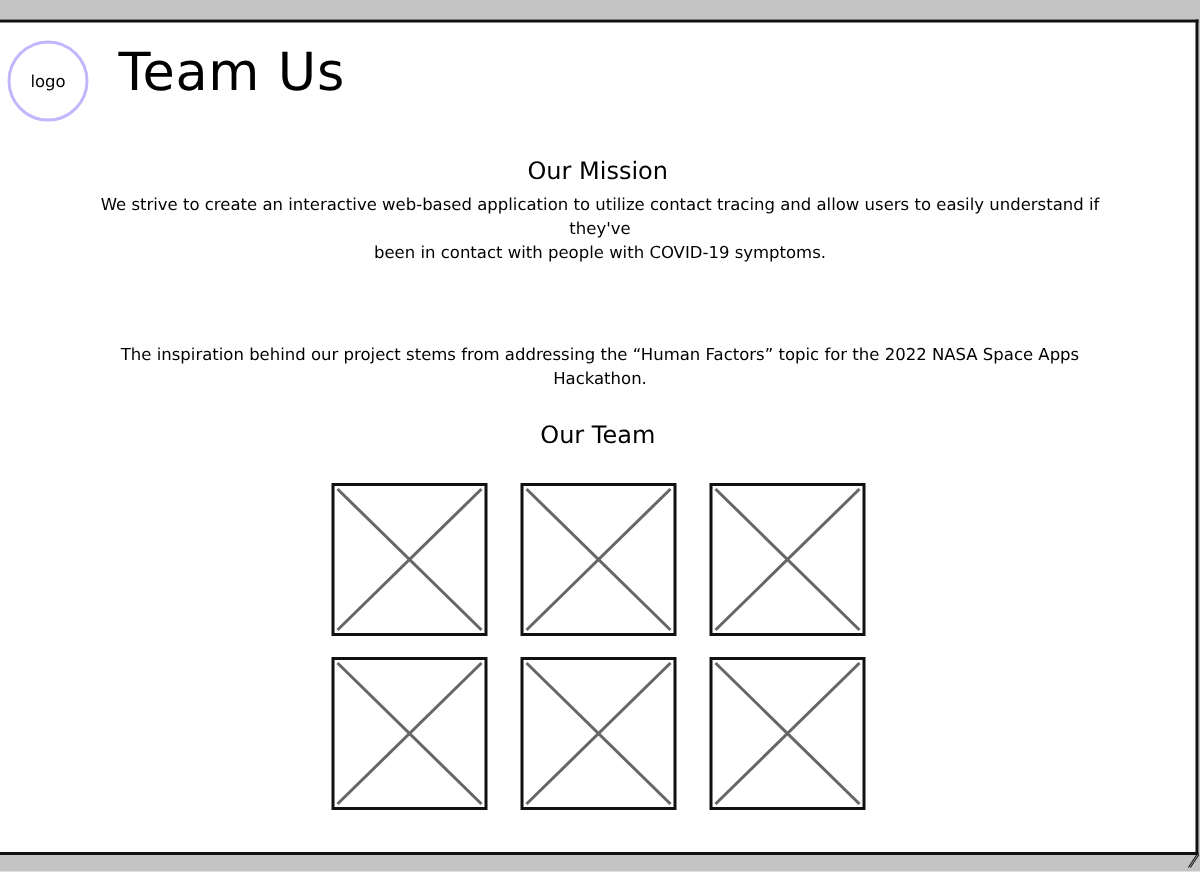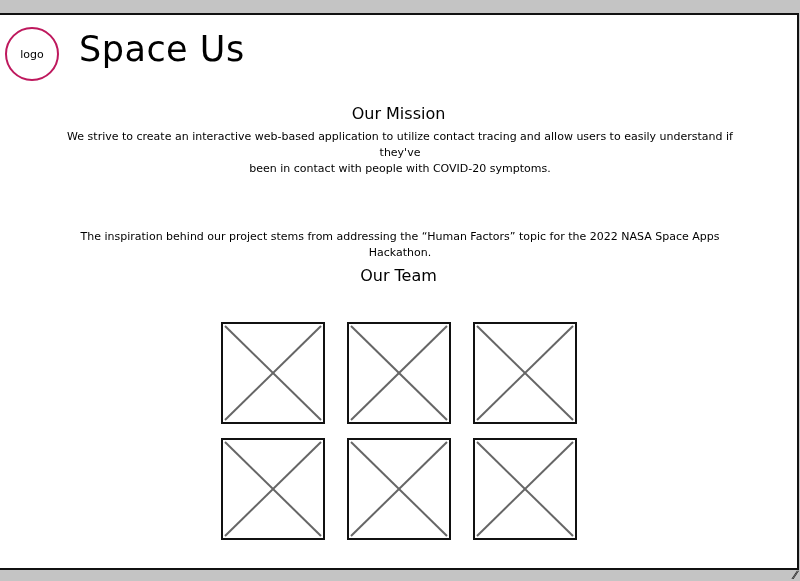--- a/index.html
+++ b/index.html
@@ -10,21 +10,21 @@
   }
   .frame {
     position:absolute; left:0; top:13px; width:797px; height:553px;
     background:#fff;
     border-top:2px solid #111;
     border-right:2px solid #111;
     border-bottom:2px solid #111;
   }
   .logo {
     position:absolute; left:5px; top:12px; width:50px; height:50px;
-    border:2px solid #be185d; border-radius:50%;
+    border:2px solid #c4b5fd; border-radius:50%;
     display:flex; align-items:center; justify-content:center;
     font-size:11px;
   }
   .page-title {
     position:absolute; left:79px; top:14px; margin:0;
     font-size:35px; font-weight:normal; letter-spacing:0.5px;
   }
   .section-title {
     position:absolute; left:0; width:797px; text-align:center;
     font-size:16px; margin:0; font-weight:normal;
@@ -44,33 +44,33 @@
   }
 </style>
 </head>
 <body>
 
 <div class="frame">
 
   <div class="logo">
     <span>logo</span>
   </div>
-  <h1 class="page-title">Space Us</h1>
+  <h1 class="page-title">Team Us</h1>
 
   <h2 class="section-title" style="top:89px;">Our Mission</h2>
   <div class="section-body" style="top:114px;">
     <div>We strive to create an interactive web-based application to utilize contact tracing and allow users to easily understand if they've</div>
-    <div>been in contact with people with COVID-20 symptoms.</div>
+    <div>been in contact with people with COVID-19 symptoms.</div>
   </div>
 
   <div class="section-body" style="top:214px;">
     <div>The inspiration behind our project stems from addressing the “Human Factors” topic for the 2022 NASA Space Apps Hackathon.</div>
   </div>
 
-  <h2 class="section-title" style="top:251px;">Our Team</h2>
+  <h2 class="section-title" style="top:265px;">Our Team</h2>
 
   <div>
     <div class="placeholder" style="left:221px; top:307px;">
       <svg viewBox="0 0 100 98" preserveAspectRatio="none">
         <line x1="2" y1="2" x2="98" y2="96" stroke="#666" stroke-width="2"></line>
         <line x1="98" y1="2" x2="2" y2="96" stroke="#666" stroke-width="2"></line>
       </svg>
     </div>
     <div class="placeholder" style="left:347px; top:307px;">
       <svg viewBox="0 0 100 98" preserveAspectRatio="none">

